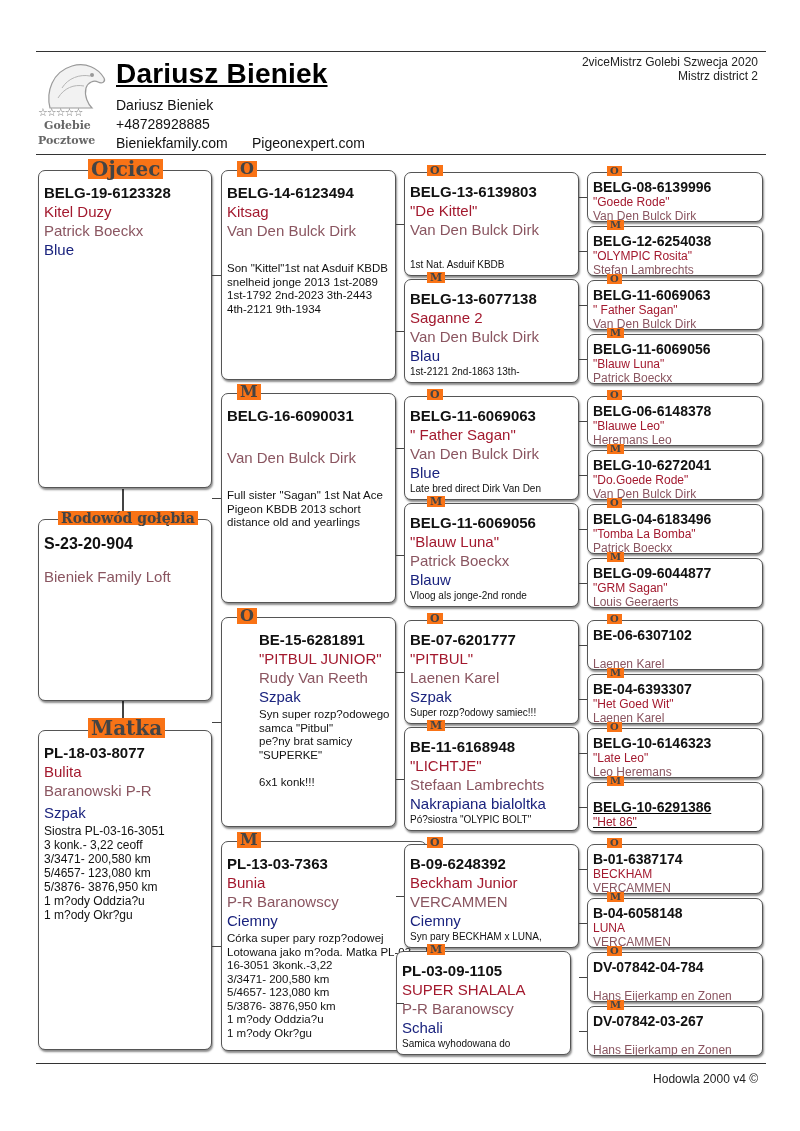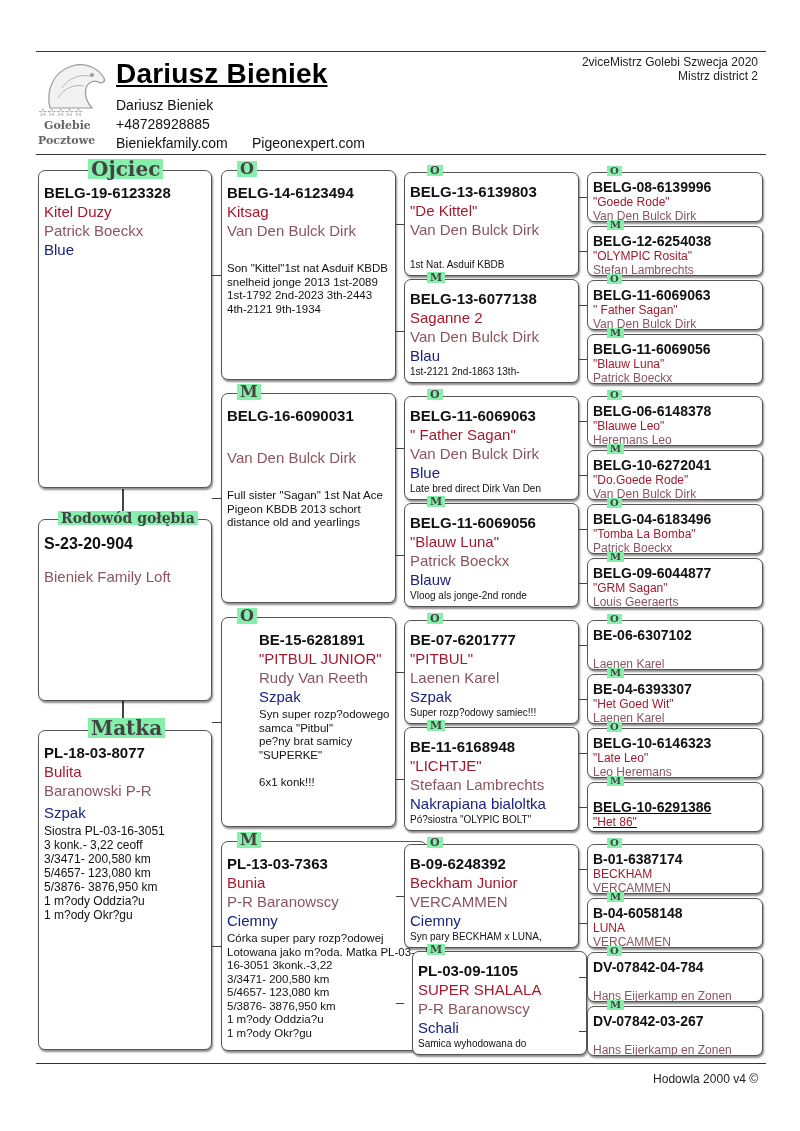--- a/index.html
+++ b/index.html
@@ -9,21 +9,21 @@
   .abs { position: absolute; }
   
   .logo { position: absolute; left: 38px; top: 58px; width: 72px; height: 95px; }
   .owner-title { position: absolute; left: 116px; top: 58px; font-size: 28px; font-weight: bold;
                  text-decoration: underline; letter-spacing: 0.2px; }
   .owner-line { position: absolute; left: 116px; font-size: 14px; color: #111; }
   .award { position: absolute; right: 42px; font-size: 12px; color: #222; text-align: right; }
   
   .box { position: absolute; border: 1px solid #555; border-radius: 7px;
          box-shadow: 1px 2px 2px rgba(0,0,0,0.45); background: #fff; box-sizing: border-box; overflow: hidden; }
-  .legend { position: absolute; background: #86efac; font-family: "DejaVu Serif", serif; font-weight: bold;
+  .legend { position: absolute; background: #f97316; font-family: "DejaVu Serif", serif; font-weight: bold;
             color: #444; line-height: 1; padding: 0 3px; }
   .ring { font-weight: bold; color: #111; white-space: nowrap; }
   .name { color: #a3192e; white-space: nowrap; }
   .breeder { color: #8a5560; white-space: nowrap; }
   .color { color: #1a237e; white-space: nowrap; }
   .notes { color: #111; white-space: pre-line; }
   .line { position: absolute; background: #444; }
   
   .g1 .ring { font-size: 15px; line-height: 19px; }
   .g1 .name, .g1 .breeder, .g1 .color { font-size: 15px; line-height: 19px; }
@@ -230,21 +230,21 @@
       <div class="inner" style="top:10px;">
         <div class="ring">B-09-6248392</div>
         <div class="name">Beckham Junior</div>
         <div class="breeder">VERCAMMEN</div>
         <div class="color" style="min-height:19px;">Ciemny</div>
         <div class="notes">Syn pary  BECKHAM x LUNA,</div>
       </div>
     </div>
     <div class="legend" style="left:427px;top:837px;font-size:11px;">O</div>
     <div class="line" style="left:396px;top:896px;width:8px;height:1px;"></div>
-    <div class="box g3" style="left:412px;top:951px;width:175px;height:104px;">
+    <div class="box g3" style="left:396px;top:951px;width:175px;height:104px;">
       <div class="inner" style="top:10px;">
         <div class="ring">PL-03-09-1105</div>
         <div class="name">SUPER SHALALA</div>
         <div class="breeder">P-R Baranowscy</div>
         <div class="color" style="min-height:19px;">Schali</div>
         <div class="notes">Samica wyhodowana do</div>
       </div>
     </div>
     <div class="legend" style="left:427px;top:944px;font-size:11px;">M</div>
     <div class="line" style="left:396px;top:1003px;width:8px;height:1px;"></div>

